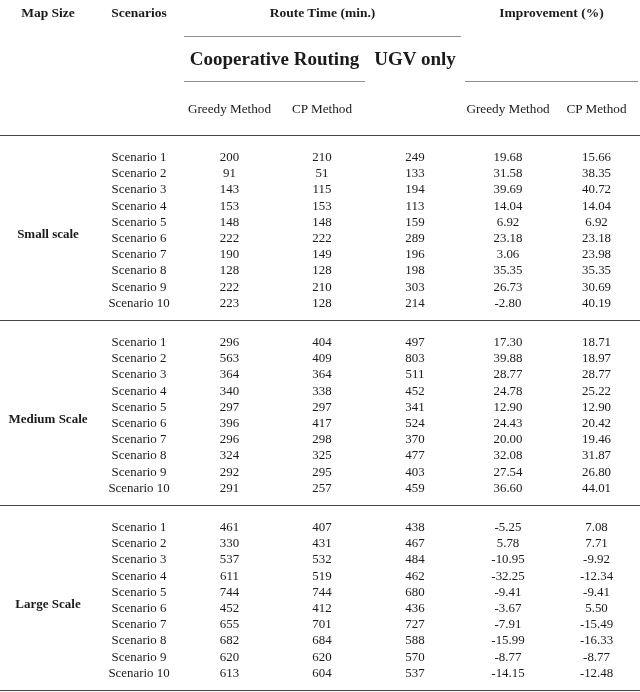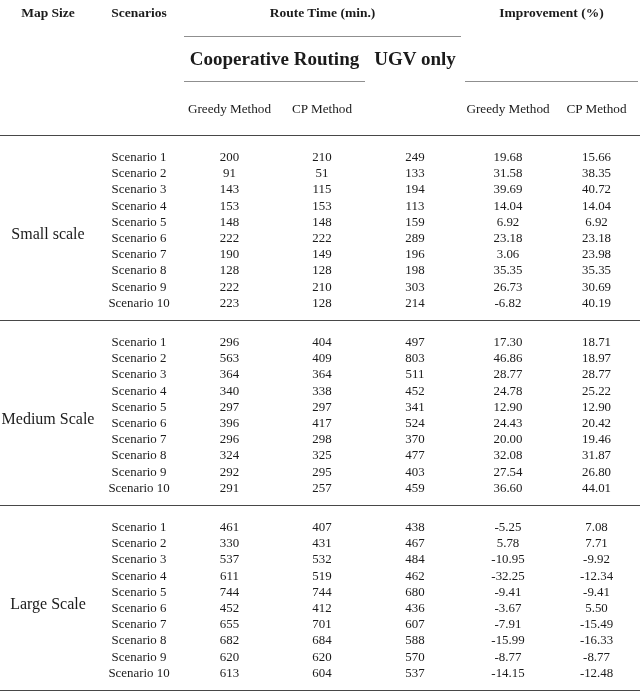--- a/index.html
+++ b/index.html
@@ -60,21 +60,22 @@
   tbody.section { border-bottom: 1.6px solid #474747; }
   tbody.section td {
     height: 16.2px;
     line-height: 16.2px;
     font-size: 12.9px;
   }
   tbody.section tr:first-child td { padding-top: 13px; }
   tbody.section tr:last-child td { padding-bottom: 9px; }
   tbody.section td.mapsize {
     vertical-align: middle;
-    font-size: 16px;
+    font-size: 13px;
+    font-weight: bold;
   }
 </style>
 </head>
 <body>
 
 <div class="page">
   <table class="paper-table">
     <colgroup>
       <col class="c1">
         <col class="c2">
@@ -199,40 +200,40 @@
           <td>210</td>
           <td>303</td>
           <td>26.73</td>
           <td>30.69</td>
         </tr>
         <tr>
           <td>Scenario 10</td>
           <td>223</td>
           <td>128</td>
           <td>214</td>
-          <td>-6.82</td>
+          <td>-2.80</td>
           <td>40.19</td>
         </tr>
       </tbody>
     <tbody class="section">
         <tr>
           <td rowspan="10" class="mapsize">Medium Scale</td>
           <td>Scenario 1</td>
           <td>296</td>
           <td>404</td>
           <td>497</td>
           <td>17.30</td>
           <td>18.71</td>
         </tr>
         <tr>
           <td>Scenario 2</td>
           <td>563</td>
           <td>409</td>
           <td>803</td>
-          <td>46.86</td>
+          <td>39.88</td>
           <td>18.97</td>
         </tr>
         <tr>
           <td>Scenario 3</td>
           <td>364</td>
           <td>364</td>
           <td>511</td>
           <td>28.77</td>
           <td>28.77</td>
         </tr>
@@ -340,21 +341,21 @@
           <td>452</td>
           <td>412</td>
           <td>436</td>
           <td>-3.67</td>
           <td>5.50</td>
         </tr>
         <tr>
           <td>Scenario 7</td>
           <td>655</td>
           <td>701</td>
-          <td>607</td>
+          <td>727</td>
           <td>-7.91</td>
           <td>-15.49</td>
         </tr>
         <tr>
           <td>Scenario 8</td>
           <td>682</td>
           <td>684</td>
           <td>588</td>
           <td>-15.99</td>
           <td>-16.33</td>

